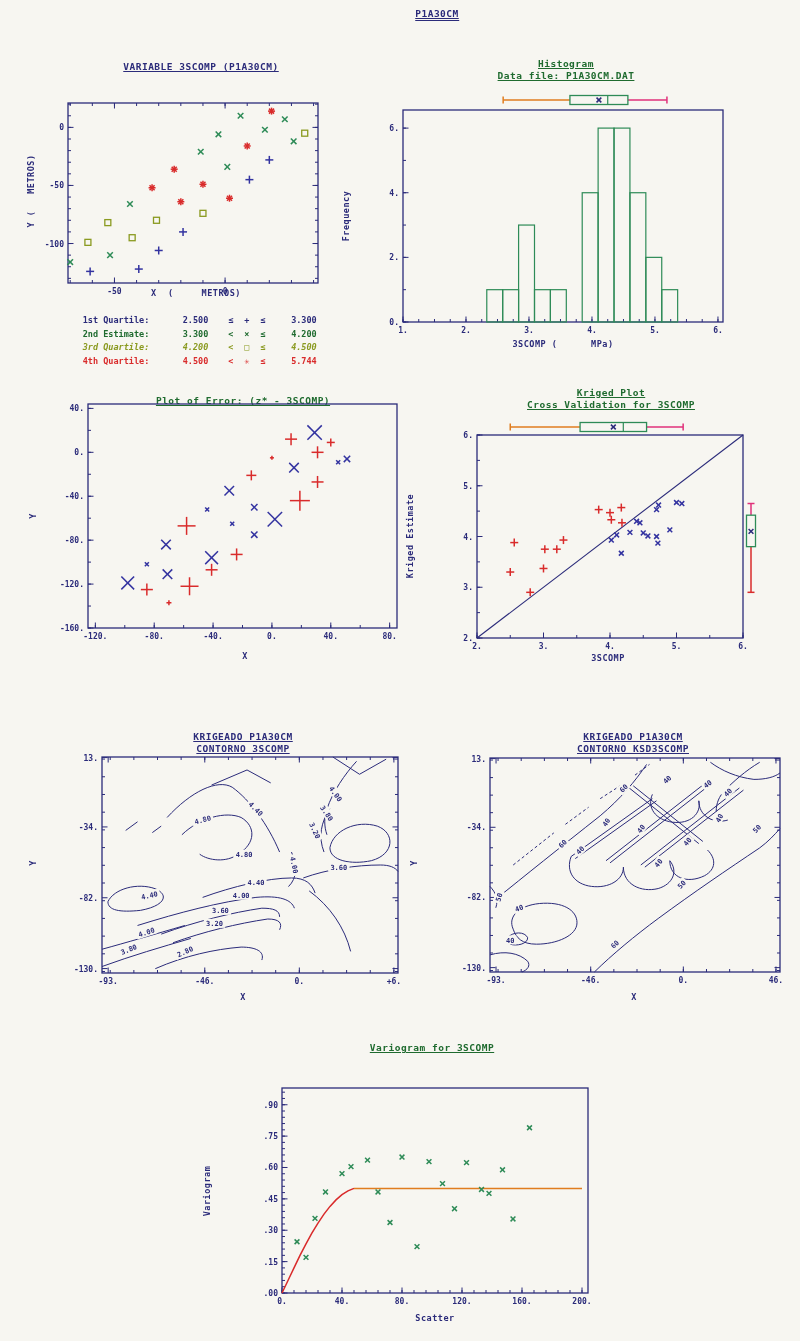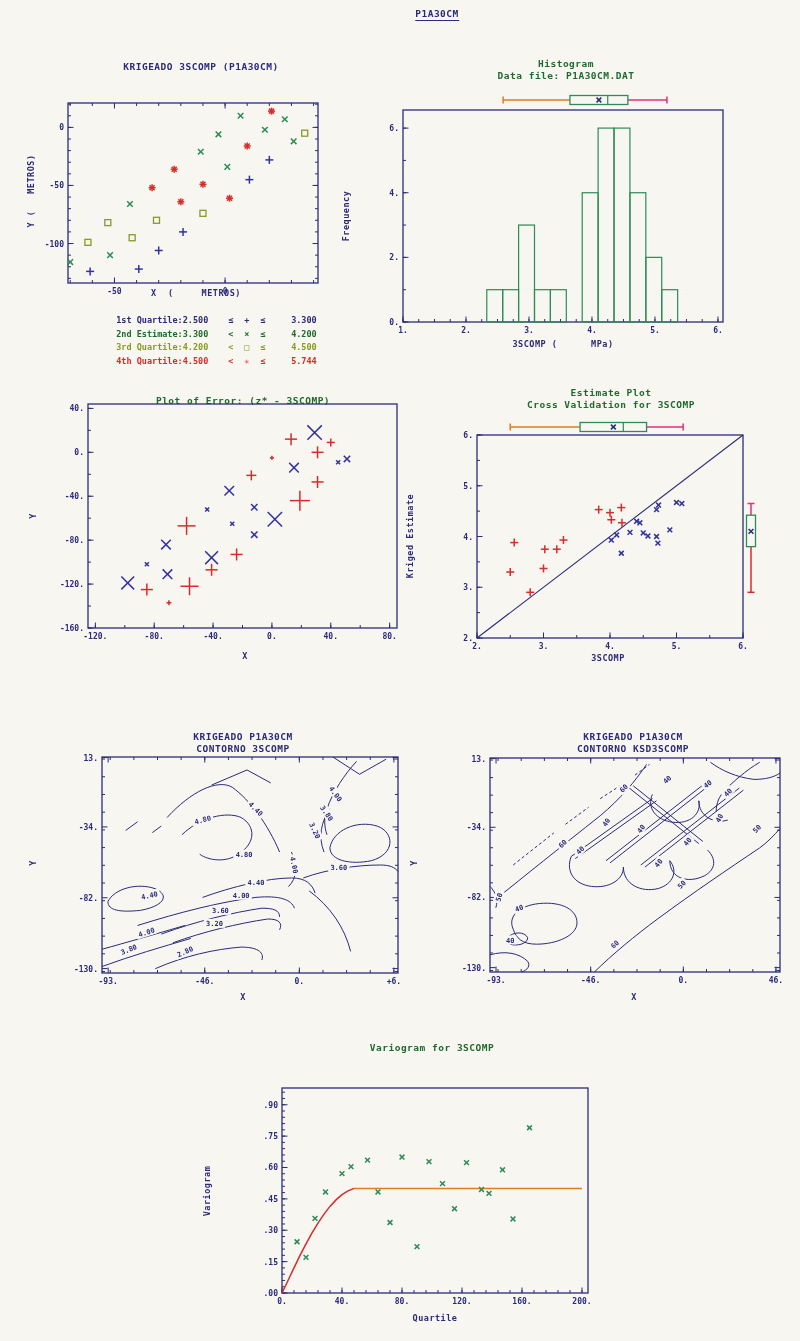--- a/index.html
+++ b/index.html
@@ -1,64 +1,64 @@
 <!DOCTYPE html>
 <html><head>
 <meta charset="utf-8">
 <style>
   html,body{margin:0;padding:0;}
   #page{position:relative;width:800px;height:1341px;background:#f7f6f1;overflow:hidden;
         font-family:"DejaVu Sans Mono",monospace;color:#2b2b7a;}
   .ct{position:absolute;transform:translateX(-50%);white-space:pre;font-weight:bold;}
   .rot{position:absolute;transform:translate(-50%,-50%) rotate(-90deg);white-space:pre;font-weight:bold;}
-  .t9{font-size:9.5px;letter-spacing:0.5px;}
+  .t9{font-size:9.5px;letter-spacing:0.5px;text-decoration:underline;}
   .t8{font-size:8.5px;letter-spacing:0.5px;}
-  .navy{color:#2b2b7a;} .green{color:#1f6b2f;} .olive{color:#8a9a20;} .red{color:#d92b2b;}
+  .navy{color:#2b2b7a;} .green{color:#1f6b2f;} .olive{color:#8a9a20;font-style:italic;} .red{color:#d92b2b;}
   .underline{border-bottom:1.5px solid #2b2b7a;padding-bottom:1px;}
   #canvas{position:absolute;left:0;top:0;}
   .tick{font:bold 8px "DejaVu Sans Mono",monospace;fill:#2b2b7a;}
   .clabel{font:bold 7px "DejaVu Sans Mono",monospace;fill:#2b2b7a;}
   .legend{position:absolute;left:52px;top:305px;font-size:8.5px;font-weight:bold;}
   .lrow{height:13.5px;white-space:pre;}
   .lrow span{display:inline-block;}
-  .l-label{width:100px;text-align:right;} .l-min{width:40px;text-align:left;} .l-rel{width:16px;text-align:center;}
+  .l-label{width:100px;} .l-min{width:40px;text-align:left;} .l-rel{width:16px;text-align:center;}
   .l-sym{width:16px;text-align:center;} .l-max{width:46px;text-align:right;}
 </style>
 </head>
 <body>
 
 <div id="page">
 
   <div class="ct t9 navy underline" style="left:437px;top:8px;">P1A30CM</div>
 
-  <div class="ct t9 navy" style="left:201px;top:61px;">KRIGEADO 3SCOMP (P1A30CM)</div>
+  <div class="ct t9 navy" style="left:201px;top:61px;">VARIABLE 3SCOMP (P1A30CM)</div>
   <div class="ct t9 green" style="left:566px;top:58px;">Histogram</div>
   <div class="ct t9 green" style="left:566px;top:70px;">Data file: P1A30CM.DAT</div>
   <div class="ct t9 green" style="left:243px;top:389px;margin-top:6px;">Plot of Error: (z* - 3SCOMP)</div>
-  <div class="ct t9 green" style="left:611px;top:387px;">Estimate Plot</div>
+  <div class="ct t9 green" style="left:611px;top:387px;">Kriged Plot</div>
   <div class="ct t9 green" style="left:611px;top:399px;">Cross Validation for 3SCOMP</div>
   <div class="ct t9 navy" style="left:243px;top:731px;">KRIGEADO P1A30CM</div>
   <div class="ct t9 navy" style="left:243px;top:743px;">CONTORNO 3SCOMP</div>
   <div class="ct t9 navy" style="left:633px;top:731px;">KRIGEADO P1A30CM</div>
   <div class="ct t9 navy" style="left:633px;top:743px;">CONTORNO KSD3SCOMP</div>
   <div class="ct t9 green" style="left:432px;top:1042px;">Variogram for 3SCOMP</div>
 
   <div class="ct t8 navy" style="left:196px;top:288px;">X  (     METROS)</div>
   <div class="rot t8 navy" style="left:31px;top:191px;">Y (   METROS)</div>
   <div class="ct t8 navy" style="left:563px;top:339px;text-align:right;">3SCOMP (      MPa)</div>
   <div class="rot t8 navy" style="left:346px;top:216px;">Frequency</div>
   <div class="ct t8 navy" style="left:245px;top:651px;">X</div>
   <div class="rot t8 navy" style="left:33px;top:516px;">Y</div>
   <div class="ct t8 navy" style="left:608px;top:653px;">3SCOMP</div>
   <div class="rot t8 navy" style="left:410px;top:536px;">Kriged Estimate</div>
   <div class="ct t8 navy" style="left:243px;top:992px;">X</div>
   <div class="rot t8 navy" style="left:33px;top:863px;">Y</div>
   <div class="ct t8 navy" style="left:634px;top:992px;">X</div>
   <div class="rot t8 navy" style="left:414px;top:863px;">Y</div>
-  <div class="ct t8 navy" style="left:435px;top:1313px;">Quartile</div>
+  <div class="ct t8 navy" style="left:435px;top:1313px;">Scatter</div>
   <div class="rot t8 navy" style="left:207px;top:1191px;">Variogram</div>
 
   <div class="legend">
     <div class="lrow navy">
       <span class="l-label">1st Quartile:</span><span class="l-min">2.500</span><span class="l-rel">≤</span><span class="l-sym">+</span><span class="l-rel">≤</span><span class="l-max">3.300</span>
     </div>
     <div class="lrow green">
       <span class="l-label">2nd Estimate:</span><span class="l-min">3.300</span><span class="l-rel">&lt;</span><span class="l-sym">×</span><span class="l-rel">≤</span><span class="l-max">4.200</span>
     </div>
     <div class="lrow olive">

